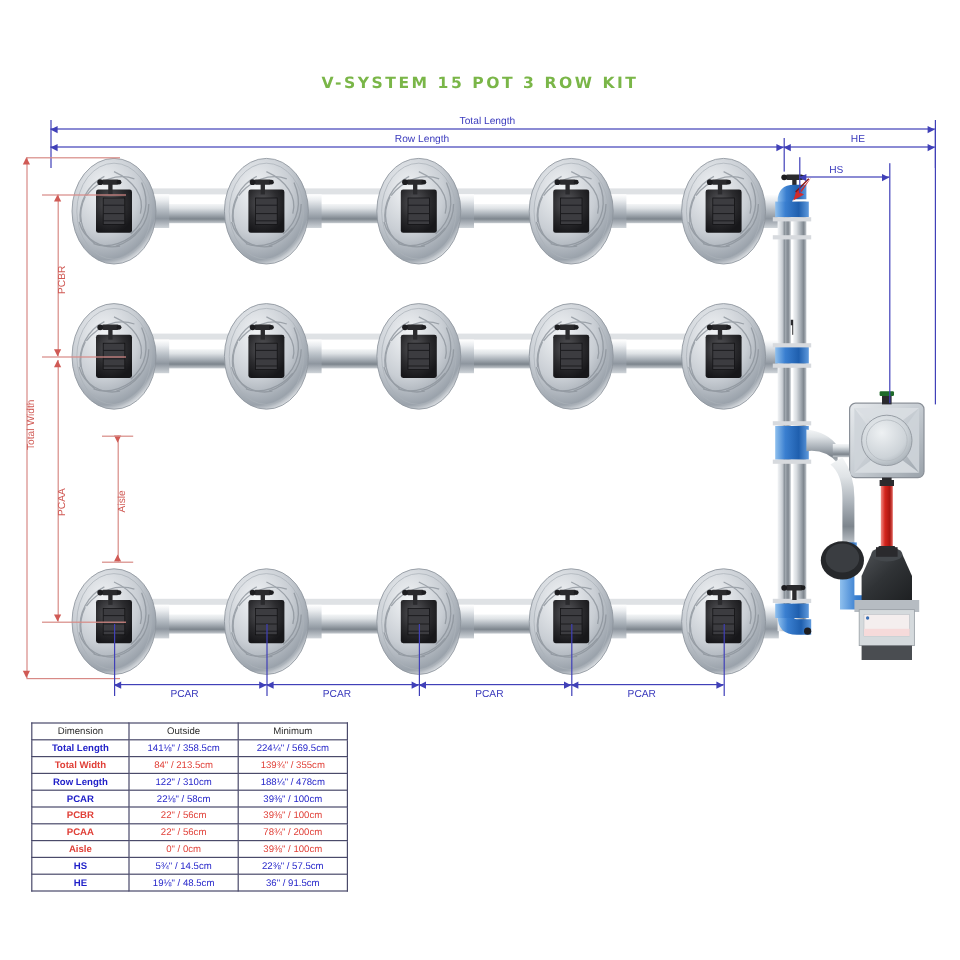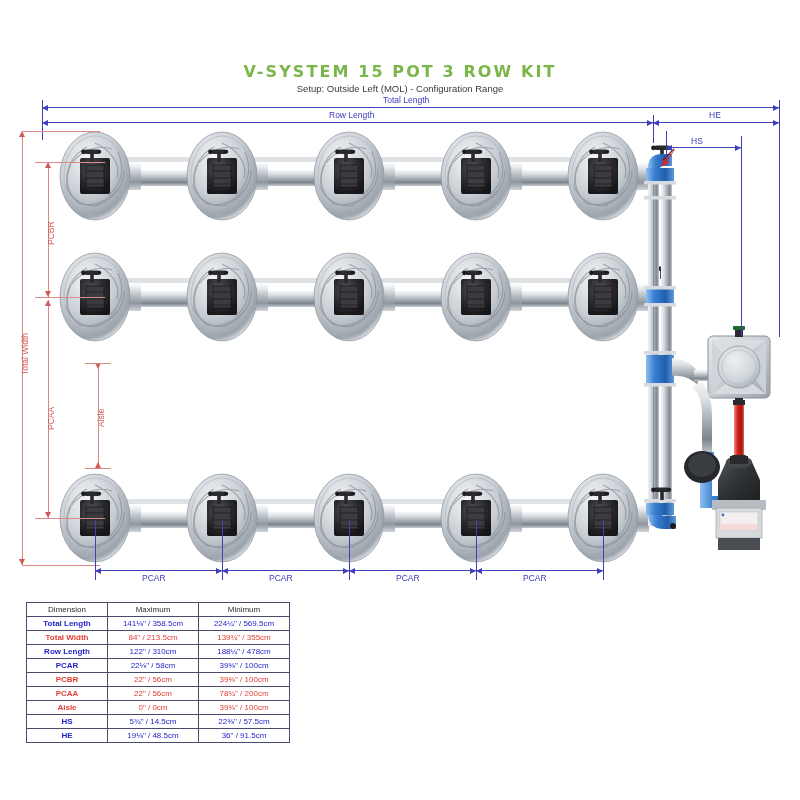--- a/index.html
+++ b/index.html
@@ -1,21 +1,21 @@
 <!DOCTYPE html>
 <html><head>
 <meta charset="utf-8">
 <style>
   html,body{margin:0;padding:0;background:#ffffff;}
   body{width:800px;height:800px;position:relative;overflow:hidden;
        font-family:"Liberation Sans","DejaVu Sans",sans-serif;}
 
   
   #title-block{position:absolute;top:62px;left:0;width:800px;text-align:center;}
-  #main-title{font-size:16px;letter-spacing:2.1px;color:#7ab648;font-weight:bold;
+  #main-title{font-size:13px;letter-spacing:2.1px;color:#7ab648;font-weight:bold;
               font-family:"DejaVu Sans",sans-serif;}
   #sub-title{font-size:9.5px;color:#3a3a3a;margin-top:2px;}
   .lbl{position:absolute;font-size:8.5px;white-space:nowrap;}
   .lbl-b{color:#3b3bbd;}
   .lbl-r{color:#d05a55;}
   .vtext{transform-origin:0 0;}
 
   
   .dimline-b{position:absolute;background:#4040b8;}
   .dimline-r{position:absolute;background:#d88a86;}
@@ -37,21 +37,20 @@
   #dim-table td.k{font-weight:bold;width:72px;}
   #dim-table td.v{width:82px;}
   .c-blue{color:#1f1fc8;}
   .c-red{color:#e04038;}
 </style>
 </head>
 <body>
 
 <div id="title-block">
   <div id="main-title">V-SYSTEM 15 POT 3 ROW KIT</div>
-  <div id="sub-title">Setup: Outside Left (MOL) - Configuration Range</div>
 </div>
 
 <svg id="diagram" width="800" height="800" style="position:absolute;left:0;top:0;">
   <defs>
 
     <linearGradient id="potCyl" x1="0" y1="0" x2="0" y2="1">
       <stop offset="0%" stop-color="#ffffff"></stop>
       <stop offset="18%" stop-color="#e8ebee"></stop>
       <stop offset="45%" stop-color="#b8bfc6"></stop>
       <stop offset="72%" stop-color="#8e969f"></stop>
@@ -343,21 +342,21 @@
   <div class="dimline-b" style="left:476px;top:570px;width:127px;height:1px;"></div>
   <div class="ah ah-l-b" style="left:476px;top:567.5px;"></div>
   <div class="ah ah-r-b" style="left:597px;top:567.5px;"></div>
   <div class="lbl lbl-b" style="left:523px;top:573px;">PCAR</div>
 </div>
 
 <table id="dim-table">
   <thead>
     <tr>
       <th>Dimension</th>
-      <th>Maximum</th>
+      <th>Outside</th>
       <th>Minimum</th>
     </tr>
   </thead>
   <tbody id="dim-table-body">
       <tr>
         <td class="k c-blue">Total Length</td>
         <td class="v c-blue">141⅛" / 358.5cm</td>
         <td class="v c-blue">224¼" / 569.5cm</td>
       </tr>
       <tr>

